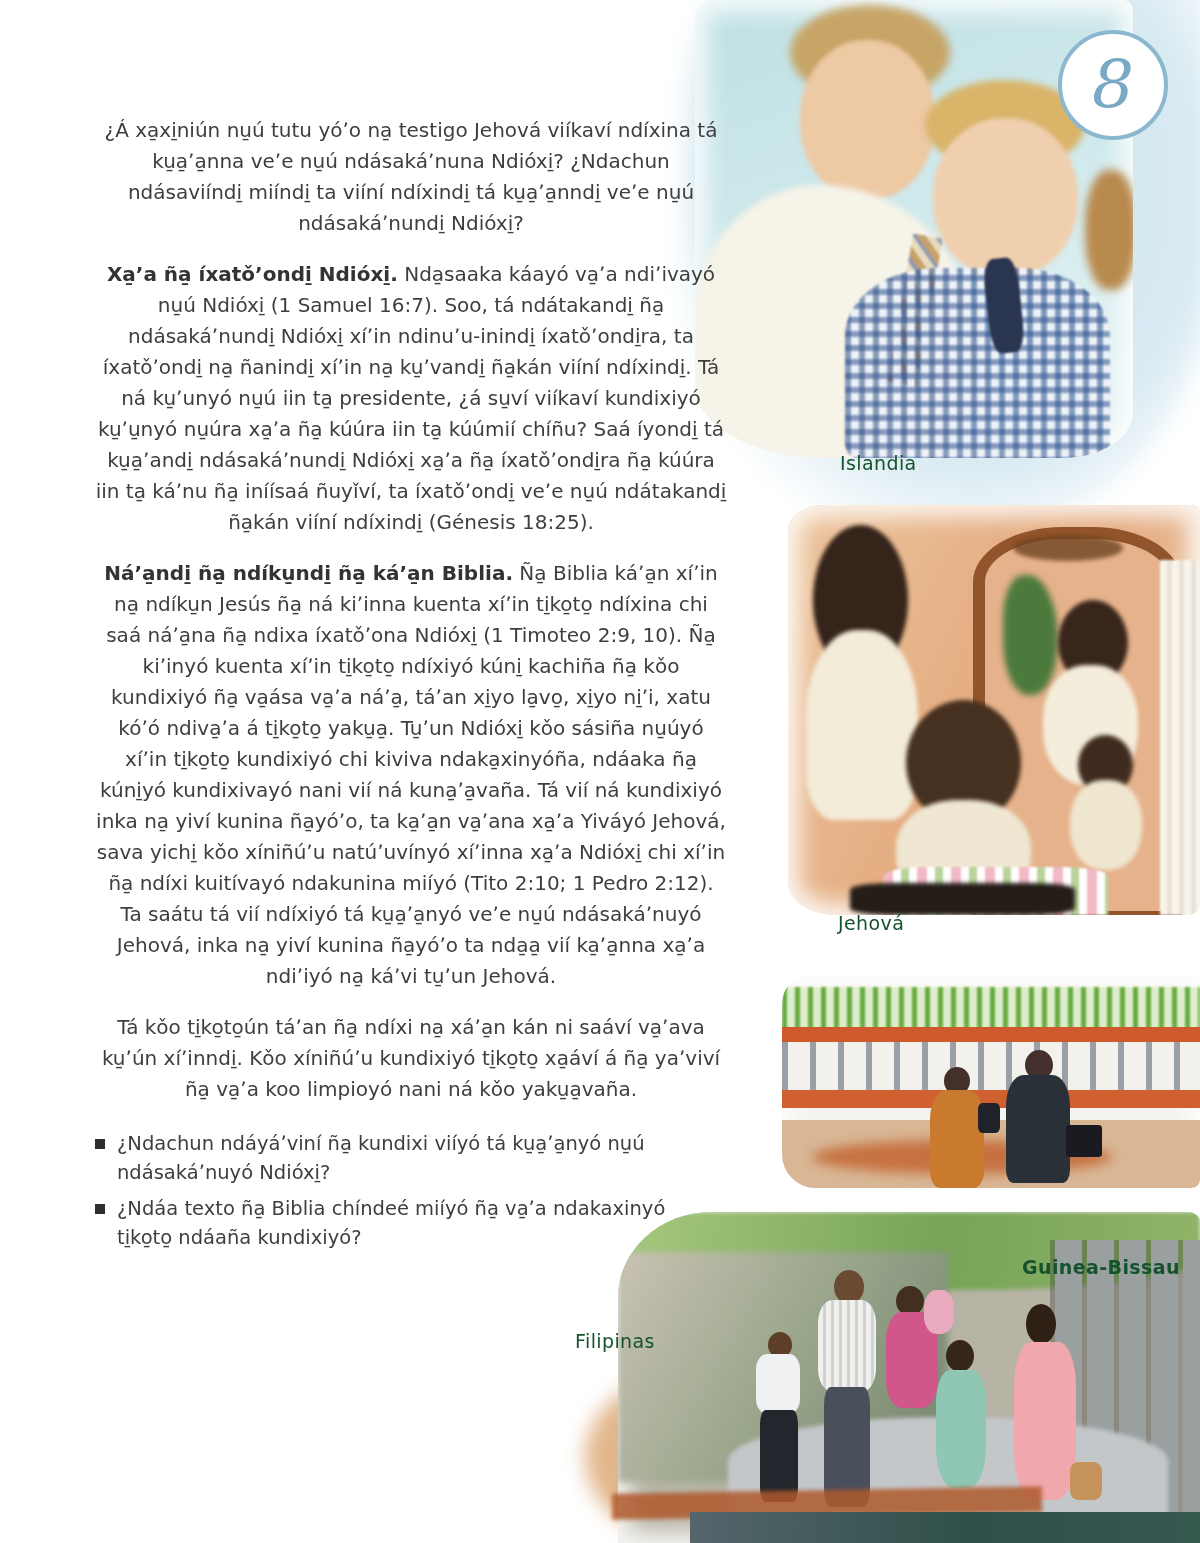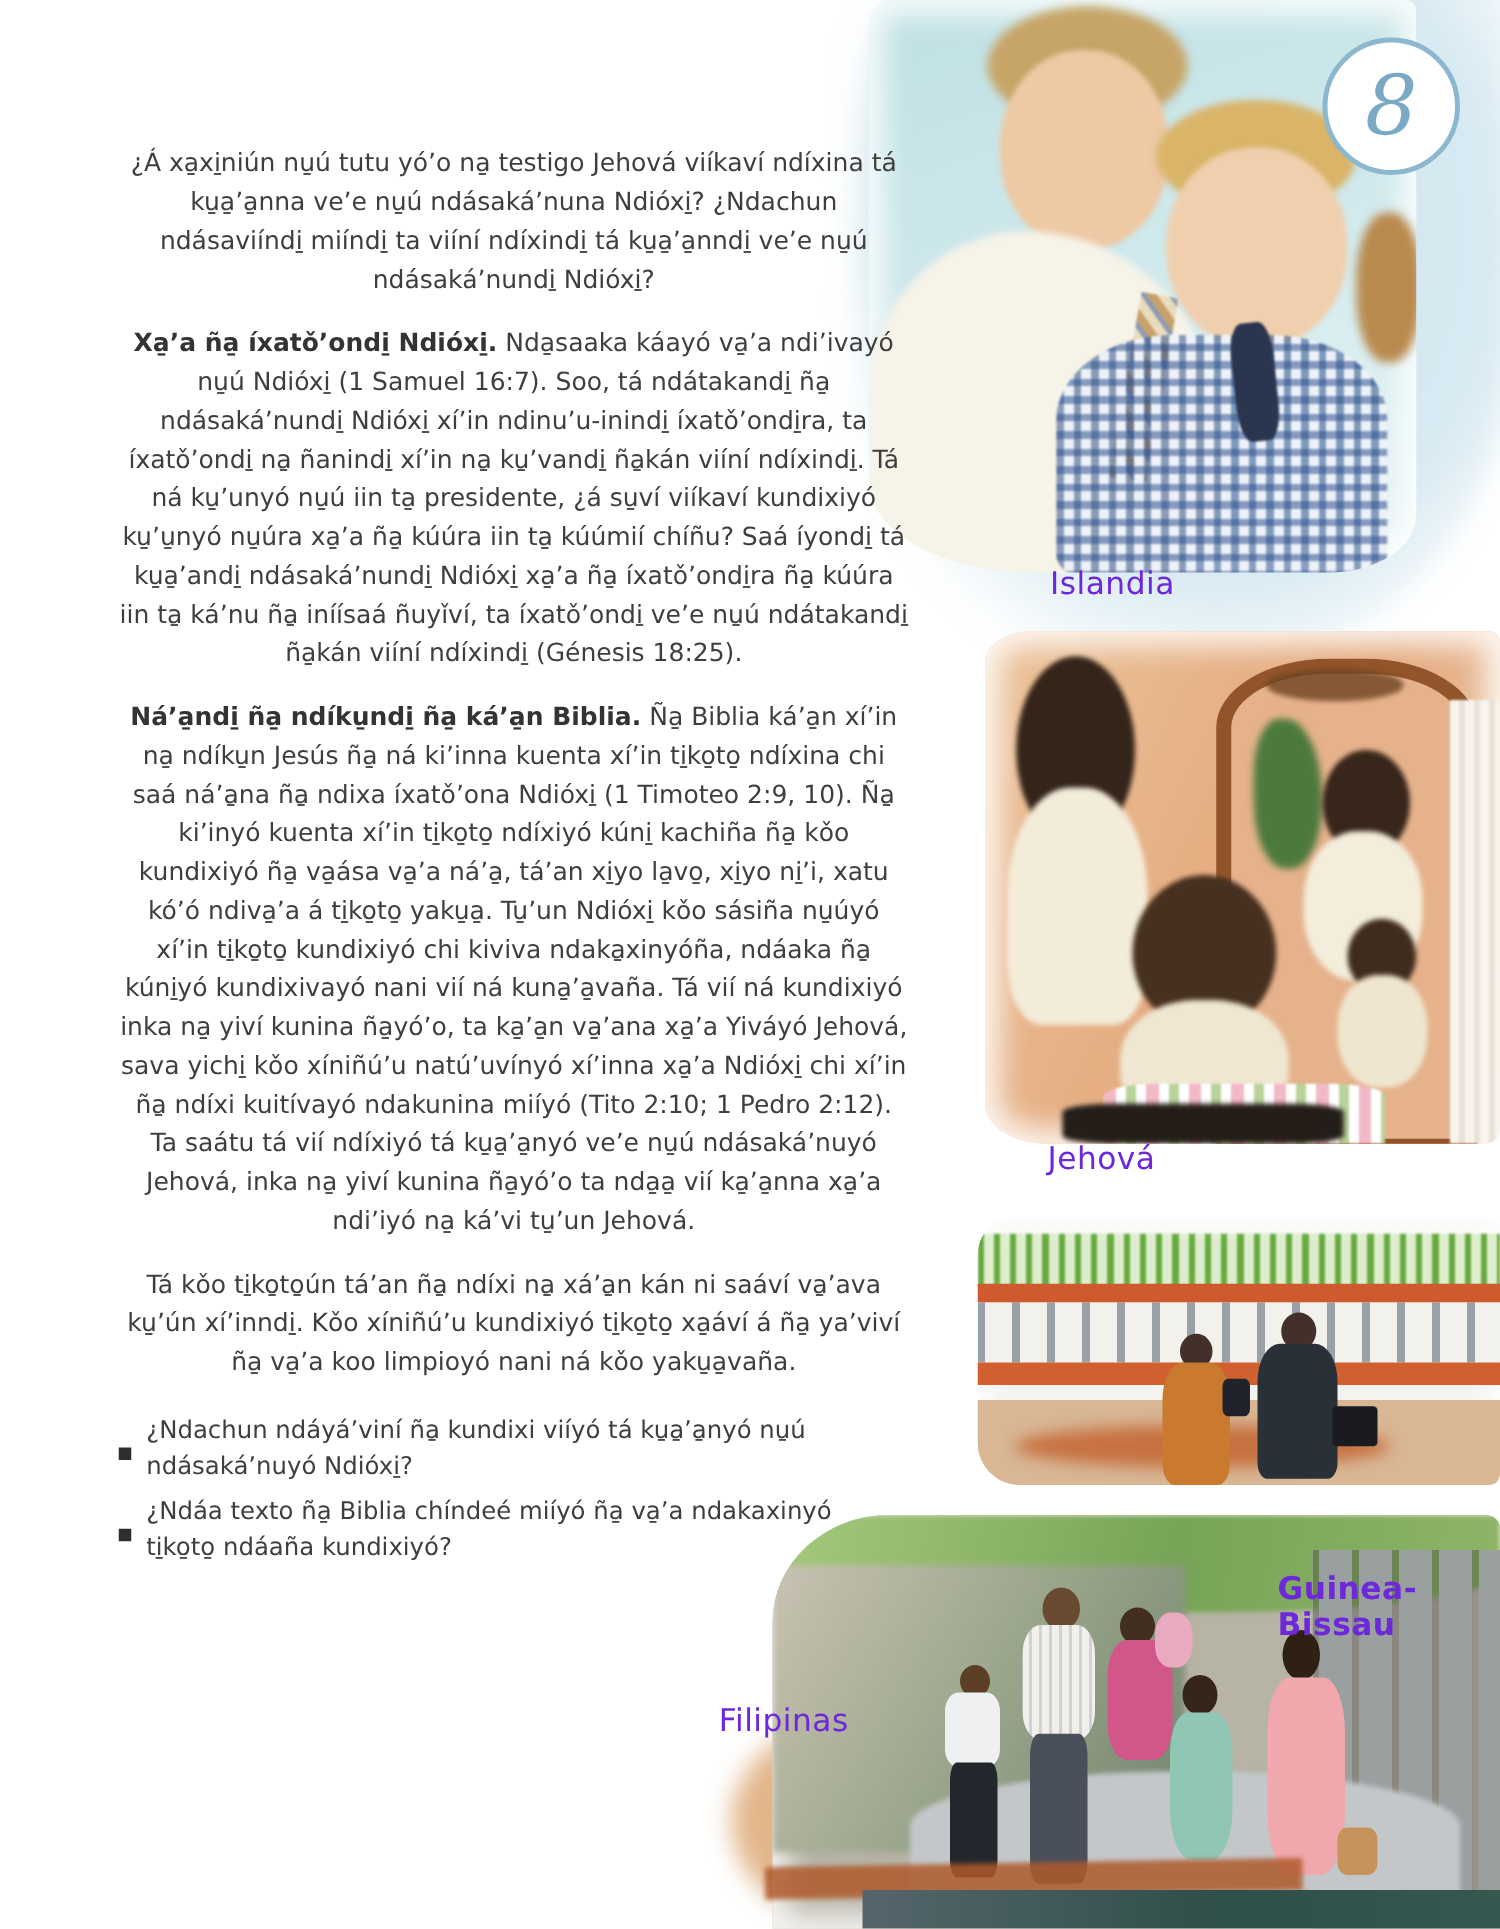--- a/index.html
+++ b/index.html
@@ -7,37 +7,37 @@
         font-family:"DejaVu Sans",sans-serif;color:#3e3e3e;}
   .sh{position:absolute;}
 
   
   .col{position:absolute;left:95px;top:85px;width:632px;z-index:6;}
   .title{font-weight:bold;font-size:29px;line-height:42px;color:#353535;
          letter-spacing:-0.2px;margin:0 0 30px 0;}
   .para{font-size:20px;line-height:31px;margin:0 0 20px 0;color:#3e3e3e;text-align:center;}
   .para b{color:#333;}
   .questions{margin-top:24px;}
-  .qitem{display:flex;align-items:center;font-size:19.5px;line-height:29px;
+  .qitem{display:flex;align-items:flex-start;font-size:19.5px;line-height:29px;
          margin-bottom:7px;width:612px;}
   .qmark{flex:0 0 10px;width:10px;height:10px;background:#2e2e2e;margin:10px 12px 0 0;}
 
   
   .badge{position:absolute;left:1058px;top:30px;width:102px;height:102px;border-radius:50%;
          background:#fff;border:4px solid #8cb8cf;display:flex;align-items:center;
          justify-content:center;z-index:5;}
   .badge span{font-family:"DejaVu Serif",serif;font-style:italic;font-size:66px;
               color:#7aa9c6;line-height:1;}
 
   
-  .caption{position:absolute;z-index:5;font-size:25px;color:#6d28d9;letter-spacing:.4px;}
+  .caption{position:absolute;z-index:5;font-size:19px;color:#14532d;letter-spacing:.4px;}
   .cap-islandia{left:840px;top:452px;}
   .cap-mexico{left:838px;top:912px;}
   .cap-guinea{left:1022px;top:1256px;font-weight:bold;}
-  .cap-filipinas{left:575px;top:1330px;margin-top:32px;}
+  .cap-filipinas{left:575px;top:1330px;}
 
   
   .wash-blue{left:680px;top:-40px;width:530px;height:575px;z-index:1;
     background:radial-gradient(ellipse at 55% 40%, #cde4ee 0%, #d8eaf2 55%, rgba(216,234,242,0) 78%);
     border-radius:10% 0 45% 30%;filter:blur(10px);}
   .wash-blue2{left:700px;top:0px;width:120px;height:330px;z-index:1;background:#c4dde9;
     border-radius:40% 60% 50% 50%;filter:blur(14px);opacity:.8;}
   .wash-tan{left:585px;top:1372px;width:215px;height:170px;z-index:1;background:#dfae7e;
     border-radius:60% 30% 50% 60%;filter:blur(10px);opacity:.9;}
   .strip-orange{left:612px;top:1490px;width:430px;height:26px;background:#b05a2c;opacity:.85;

